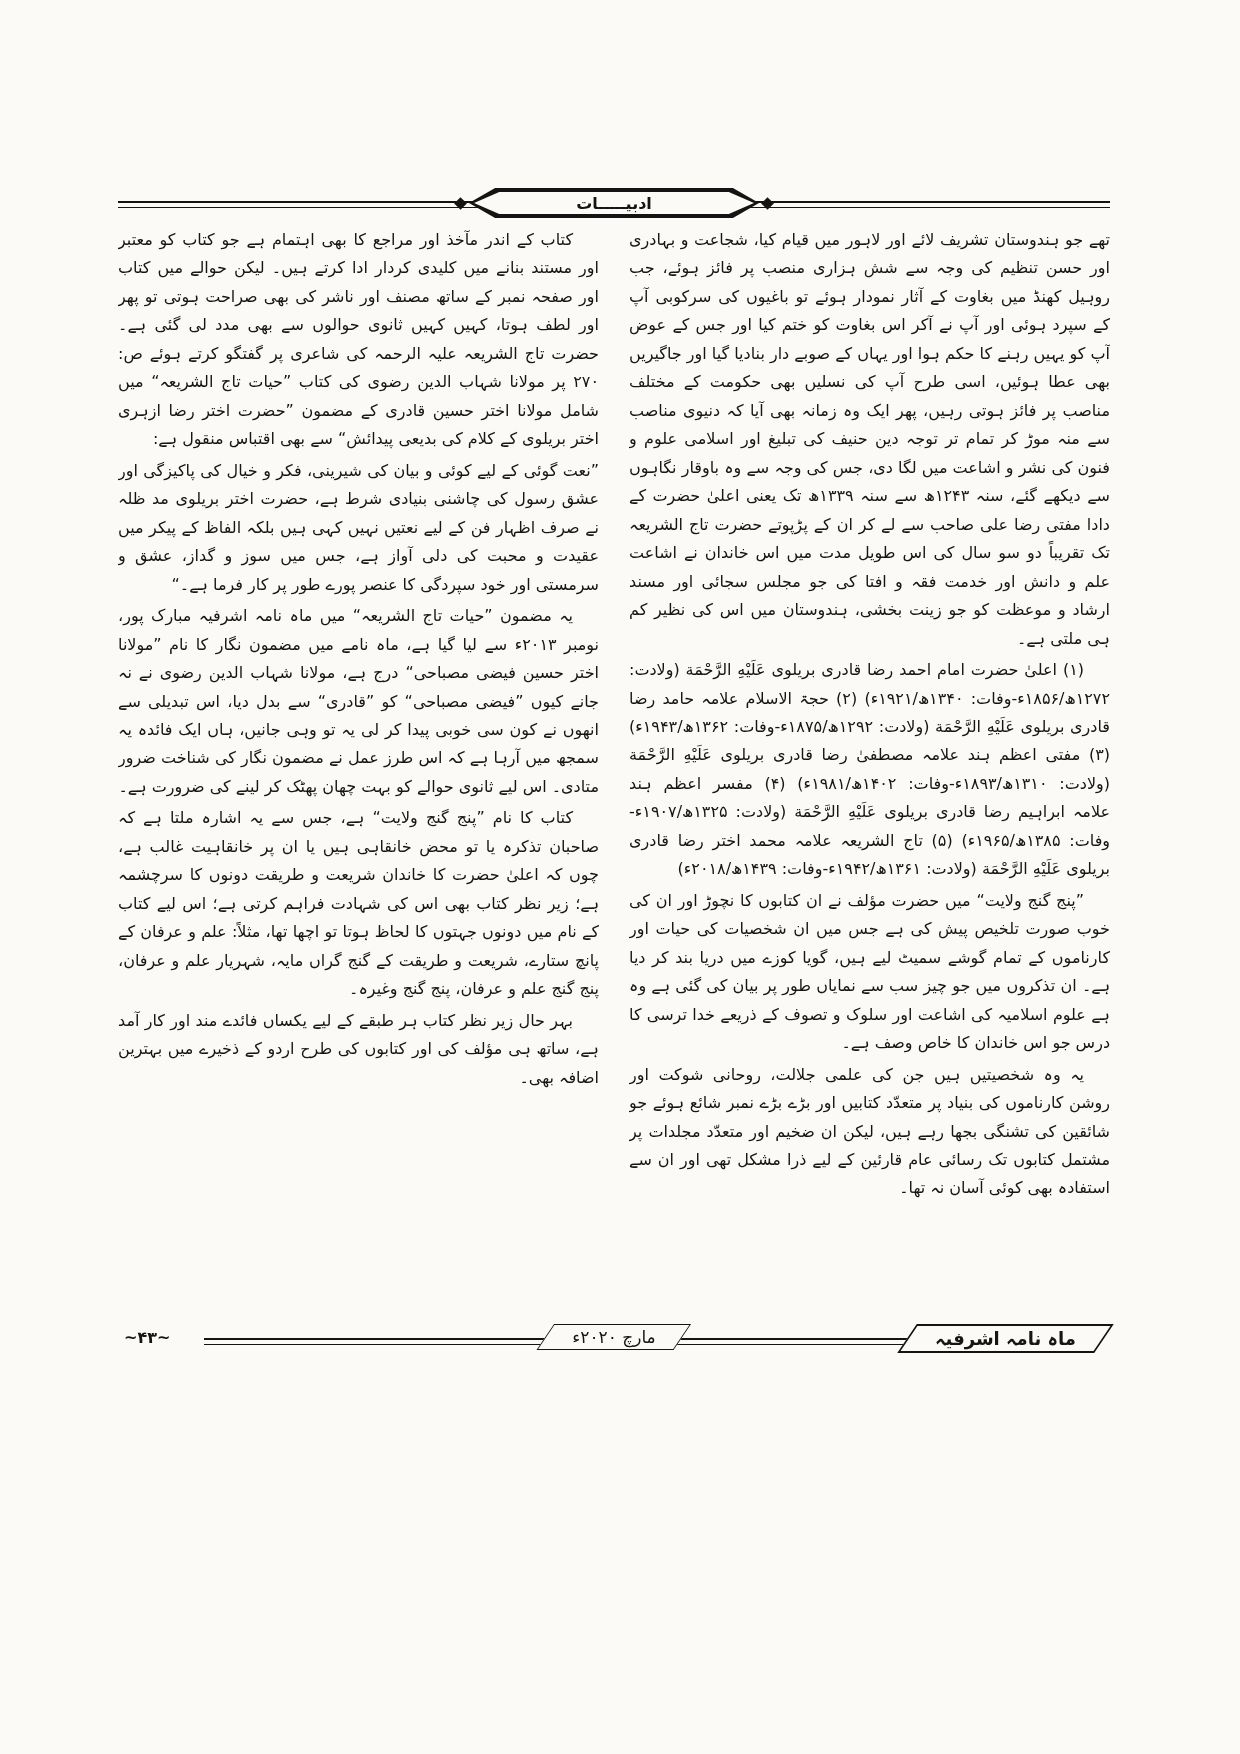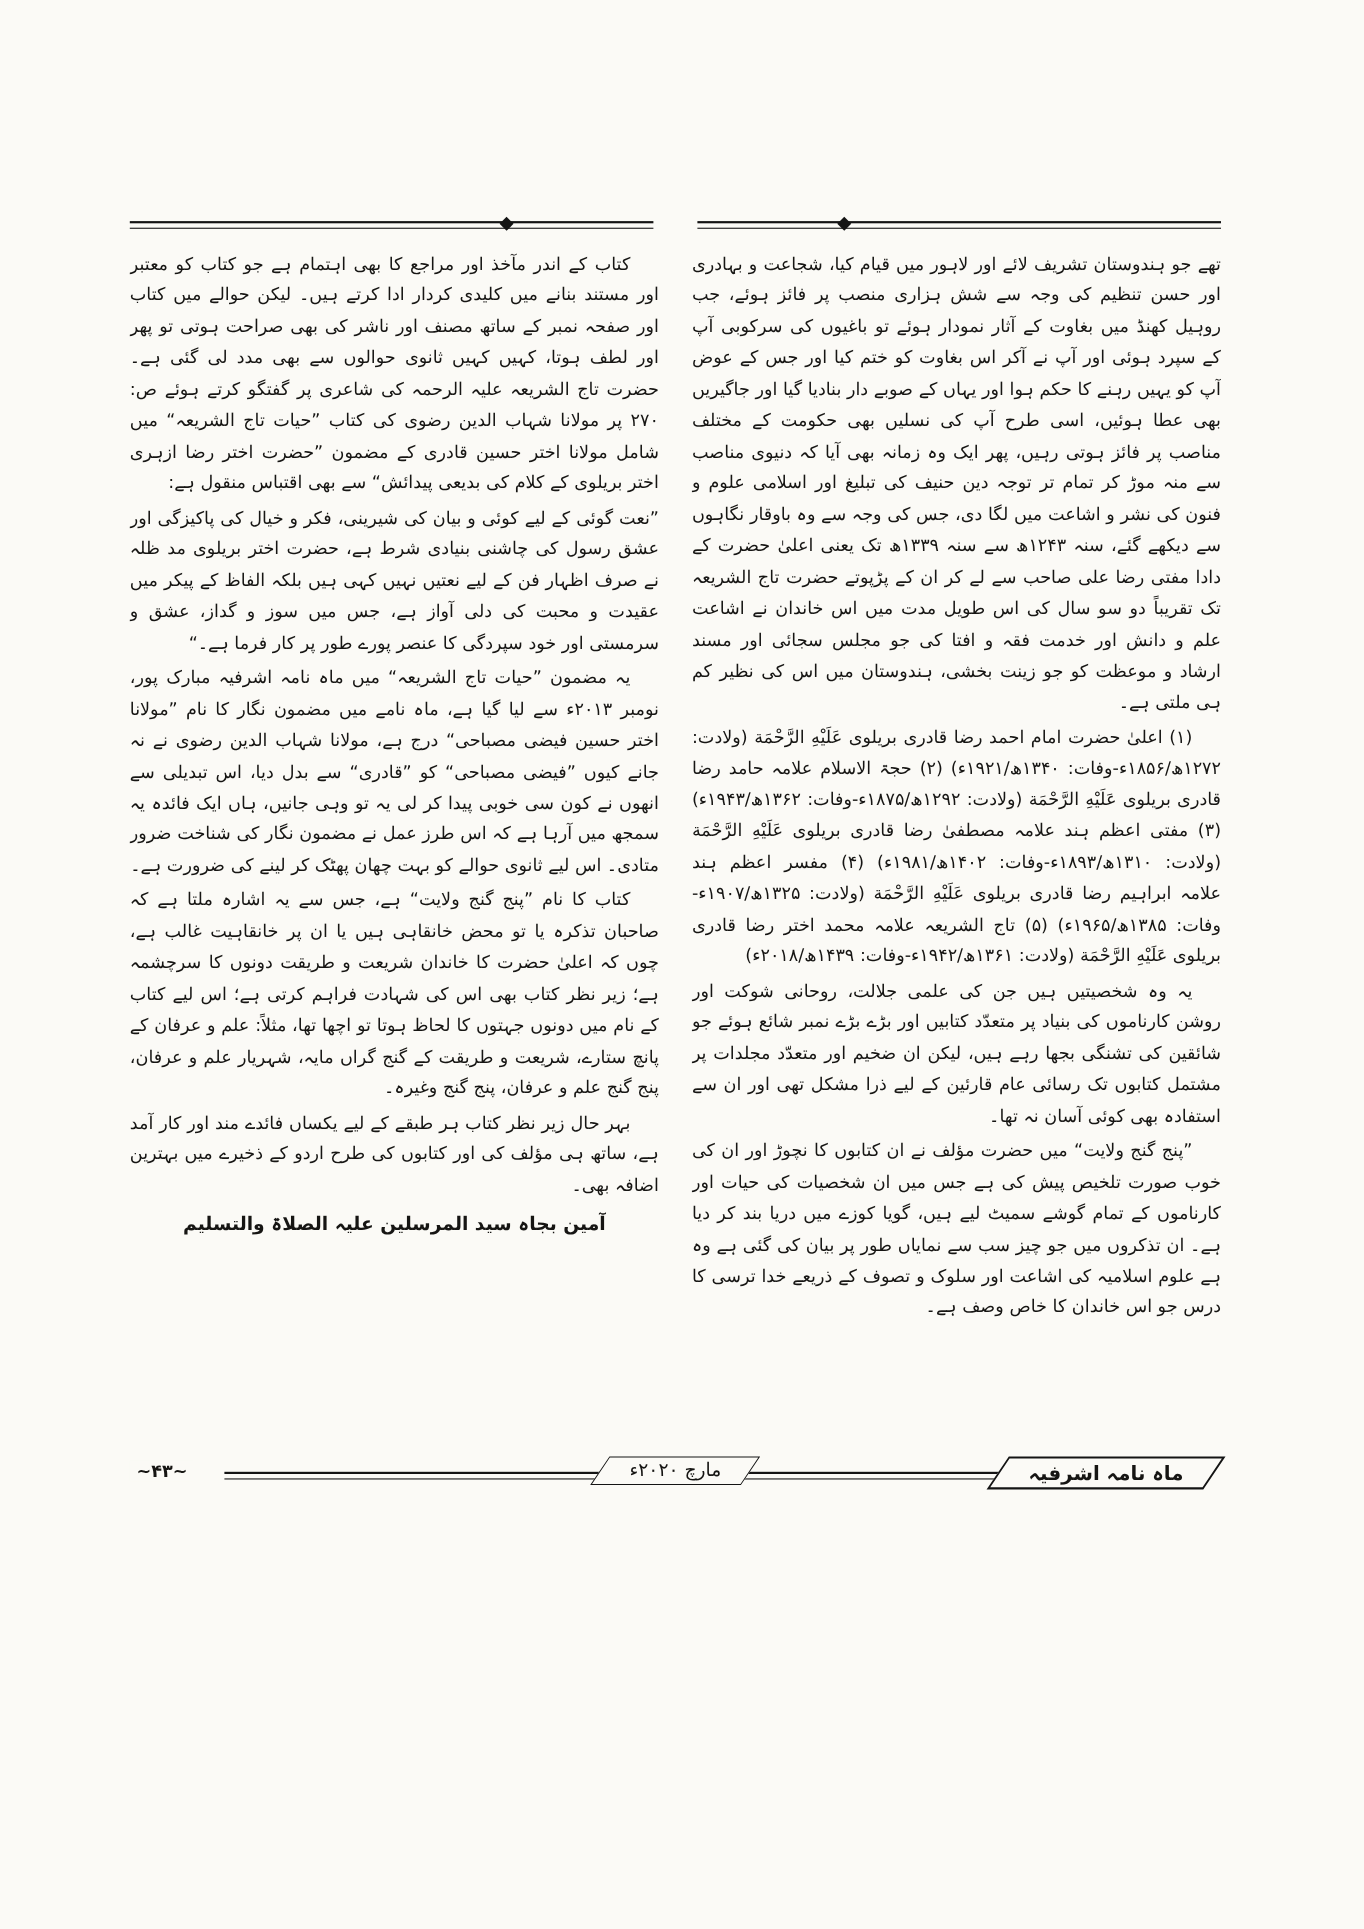--- a/index.html
+++ b/index.html
@@ -145,38 +145,40 @@
 
 <div class="page">
 
   <div class="header">
     <div class="rule left"></div>
     <div class="rule left thin"></div>
     <div class="rule right"></div>
     <div class="rule right thin"></div>
     <div class="tip t-left"></div>
     <div class="tip t-right"></div>
+    <div class="lens">
+      <div class="lens-inner">ادبیـــــات</div>
+    </div>
   </div>
 
   <div class="columns">
 
     <div class="col">
       <p class="para flush">تھے جو ہندوستان تشریف لائے اور لاہور میں قیام کیا، شجاعت و بہادری اور حسن تنظیم کی وجہ سے شش ہزاری منصب پر فائز ہوئے، جب روہیل کھنڈ میں بغاوت کے آثار نمودار ہوئے تو باغیوں کی سرکوبی آپ کے سپرد ہوئی اور آپ نے آکر اس بغاوت کو ختم کیا اور جس کے عوض آپ کو یہیں رہنے کا حکم ہوا اور یہاں کے صوبے دار بنادیا گیا اور جاگیریں بھی عطا ہوئیں، اسی طرح آپ کی نسلیں بھی حکومت کے مختلف مناصب پر فائز ہوتی رہیں، پھر ایک وہ زمانہ بھی آیا کہ دنیوی مناصب سے منہ موڑ کر تمام تر توجہ دین حنیف کی تبلیغ اور اسلامی علوم و فنون کی نشر و اشاعت میں لگا دی، جس کی وجہ سے وہ باوقار نگاہوں سے دیکھے گئے، سنہ ۱۲۴۳ھ سے سنہ ۱۳۳۹ھ تک یعنی اعلیٰ حضرت کے دادا مفتی رضا علی صاحب سے لے کر ان کے پڑپوتے حضرت تاج الشریعہ تک تقریباً دو سو سال کی اس طویل مدت میں اس خاندان نے اشاعت علم و دانش اور خدمت فقہ و افتا کی جو مجلس سجائی اور مسند ارشاد و موعظت کو جو زینت بخشی، ہندوستان میں اس کی نظیر کم ہی ملتی ہے۔</p>
       <p class="para">(۱) اعلیٰ حضرت امام احمد رضا قادری بریلوی عَلَيْهِ الرَّحْمَة (ولادت: ۱۲۷۲ھ/۱۸۵۶ء-وفات: ۱۳۴۰ھ/۱۹۲۱ء) (۲) حجۃ الاسلام علامہ حامد رضا قادری بریلوی عَلَيْهِ الرَّحْمَة (ولادت: ۱۲۹۲ھ/۱۸۷۵ء-وفات: ۱۳۶۲ھ/۱۹۴۳ء) (۳) مفتی اعظم ہند علامہ مصطفیٰ رضا قادری بریلوی عَلَيْهِ الرَّحْمَة (ولادت: ۱۳۱۰ھ/۱۸۹۳ء-وفات: ۱۴۰۲ھ/۱۹۸۱ء) (۴) مفسر اعظم ہند علامہ ابراہیم رضا قادری بریلوی عَلَيْهِ الرَّحْمَة (ولادت: ۱۳۲۵ھ/۱۹۰۷ء-وفات: ۱۳۸۵ھ/۱۹۶۵ء) (۵) تاج الشریعہ علامہ محمد اختر رضا قادری بریلوی عَلَيْهِ الرَّحْمَة (ولادت: ۱۳۶۱ھ/۱۹۴۲ء-وفات: ۱۴۳۹ھ/۲۰۱۸ء)</p>
+      <p class="para">”پنج گنج ولایت“ میں حضرت مؤلف نے ان کتابوں کا نچوڑ اور ان کی خوب صورت تلخیص پیش کی ہے جس میں ان شخصیات کی حیات اور کارناموں کے تمام گوشے سمیٹ لیے ہیں، گویا کوزے میں دریا بند کر دیا ہے۔ ان تذکروں میں جو چیز سب سے نمایاں طور پر بیان کی گئی ہے وہ ہے علوم اسلامیہ کی اشاعت اور سلوک و تصوف کے ذریعے خدا ترسی کا درس جو اس خاندان کا خاص وصف ہے۔</p>
       <p class="para">یہ وہ شخصیتیں ہیں جن کی علمی جلالت، روحانی شوکت اور روشن کارناموں کی بنیاد پر متعدّد کتابیں اور بڑے بڑے نمبر شائع ہوئے جو شائقین کی تشنگی بجھا رہے ہیں، لیکن ان ضخیم اور متعدّد مجلدات پر مشتمل کتابوں تک رسائی عام قارئین کے لیے ذرا مشکل تھی اور ان سے استفادہ بھی کوئی آسان نہ تھا۔</p>
-      <p class="para">”پنج گنج ولایت“ میں حضرت مؤلف نے ان کتابوں کا نچوڑ اور ان کی خوب صورت تلخیص پیش کی ہے جس میں ان شخصیات کی حیات اور کارناموں کے تمام گوشے سمیٹ لیے ہیں، گویا کوزے میں دریا بند کر دیا ہے۔ ان تذکروں میں جو چیز سب سے نمایاں طور پر بیان کی گئی ہے وہ ہے علوم اسلامیہ کی اشاعت اور سلوک و تصوف کے ذریعے خدا ترسی کا درس جو اس خاندان کا خاص وصف ہے۔</p>
     </div>
 
     <div class="col">
       <p class="para">کتاب کے اندر مآخذ اور مراجع کا بھی اہتمام ہے جو کتاب کو معتبر اور مستند بنانے میں کلیدی کردار ادا کرتے ہیں۔ لیکن حوالے میں کتاب اور صفحہ نمبر کے ساتھ مصنف اور ناشر کی بھی صراحت ہوتی تو پھر اور لطف ہوتا، کہیں کہیں ثانوی حوالوں سے بھی مدد لی گئی ہے۔ حضرت تاج الشریعہ علیہ الرحمہ کی شاعری پر گفتگو کرتے ہوئے ص: ۲۷۰ پر مولانا شہاب الدین رضوی کی کتاب ”حیات تاج الشریعہ“ میں شامل مولانا اختر حسین قادری کے مضمون ”حضرت اختر رضا ازہری اختر بریلوی کے کلام کی بدیعی پیدائش“ سے بھی اقتباس منقول ہے:</p>
       <p class="para flush">”نعت گوئی کے لیے کوئی و بیان کی شیرینی، فکر و خیال کی پاکیزگی اور عشق رسول کی چاشنی بنیادی شرط ہے، حضرت اختر بریلوی مد ظلہ نے صرف اظہار فن کے لیے نعتیں نہیں کہی ہیں بلکہ الفاظ کے پیکر میں عقیدت و محبت کی دلی آواز ہے، جس میں سوز و گداز، عشق و سرمستی اور خود سپردگی کا عنصر پورے طور پر کار فرما ہے۔“</p>
       <p class="para">یہ مضمون ”حیات تاج الشریعہ“ میں ماہ نامہ اشرفیہ مبارک پور، نومبر ۲۰۱۳ء سے لیا گیا ہے، ماہ نامے میں مضمون نگار کا نام ”مولانا اختر حسین فیضی مصباحی“ درج ہے، مولانا شہاب الدین رضوی نے نہ جانے کیوں ”فیضی مصباحی“ کو ”قادری“ سے بدل دیا، اس تبدیلی سے انھوں نے کون سی خوبی پیدا کر لی یہ تو وہی جانیں، ہاں ایک فائدہ یہ سمجھ میں آرہا ہے کہ اس طرز عمل نے مضمون نگار کی شناخت ضرور متادی۔ اس لیے ثانوی حوالے کو بہت چھان پھٹک کر لینے کی ضرورت ہے۔</p>
       <p class="para">کتاب کا نام ”پنج گنج ولایت“ ہے، جس سے یہ اشارہ ملتا ہے کہ صاحبان تذکرہ یا تو محض خانقاہی ہیں یا ان پر خانقاہیت غالب ہے، چوں کہ اعلیٰ حضرت کا خاندان شریعت و طریقت دونوں کا سرچشمہ ہے؛ زیر نظر کتاب بھی اس کی شہادت فراہم کرتی ہے؛ اس لیے کتاب کے نام میں دونوں جہتوں کا لحاظ ہوتا تو اچھا تھا، مثلاً: علم و عرفان کے پانچ ستارے، شریعت و طریقت کے گنج گراں مایہ، شہریار علم و عرفان، پنج گنج علم و عرفان، پنج گنج وغیرہ۔</p>
       <p class="para">بہر حال زیر نظر کتاب ہر طبقے کے لیے یکساں فائدے مند اور کار آمد ہے، ساتھ ہی مؤلف کی اور کتابوں کی طرح اردو کے ذخیرے میں بہترین اضافہ بھی۔</p>
-      <p class="para amin">آمین بجاہ سید المرسلین علیہ الصلاۃ والتسلیم</p>
     </div>
 
   </div>
 
   <div class="footer">
     <div class="rule"></div>
     <div class="rule thin"></div>
     <div class="fbox magazine">
       <span>ماہ نامہ اشرفیہ</span>
     </div>

